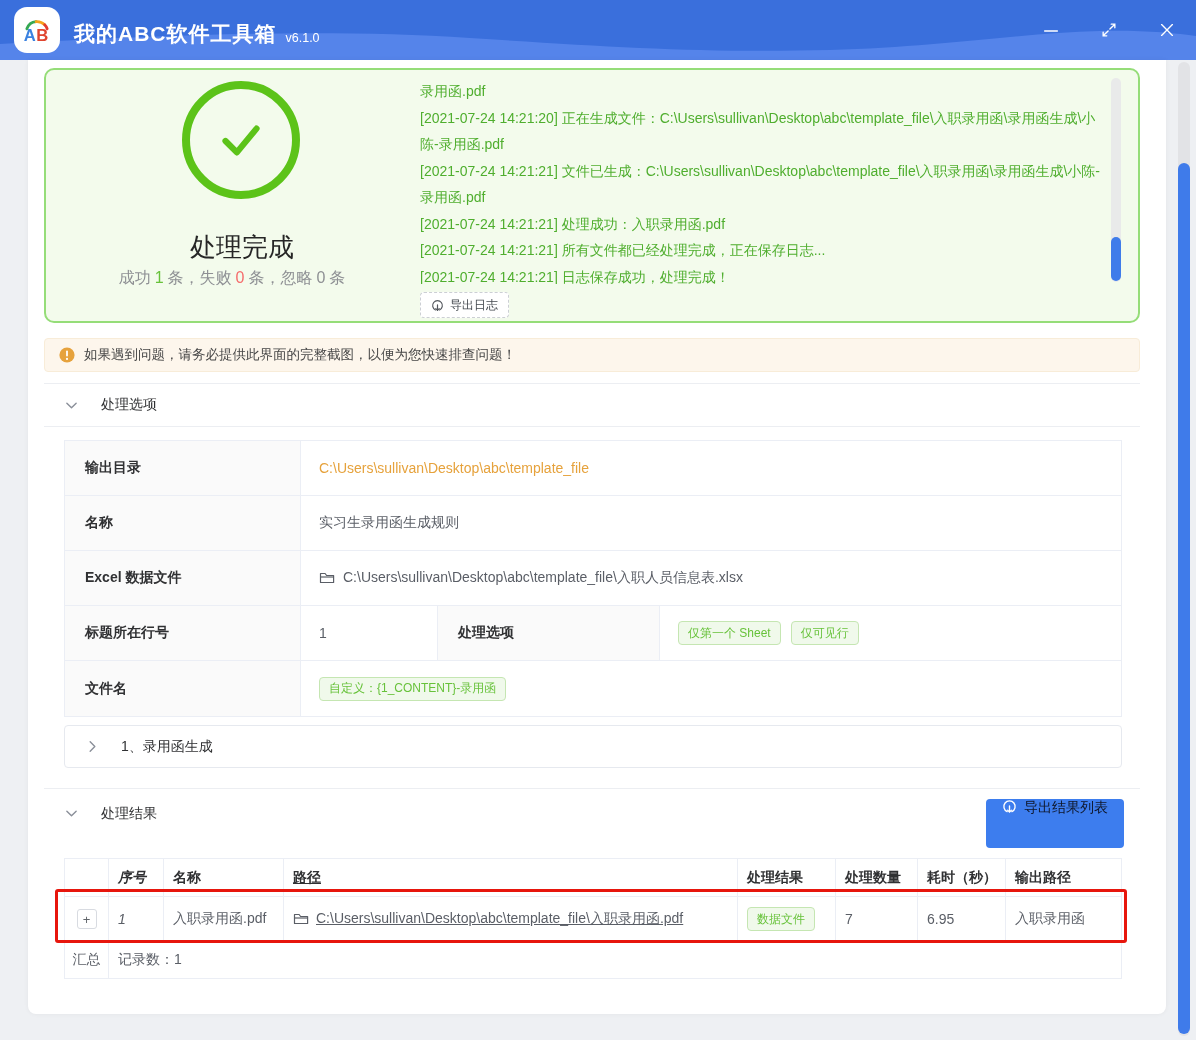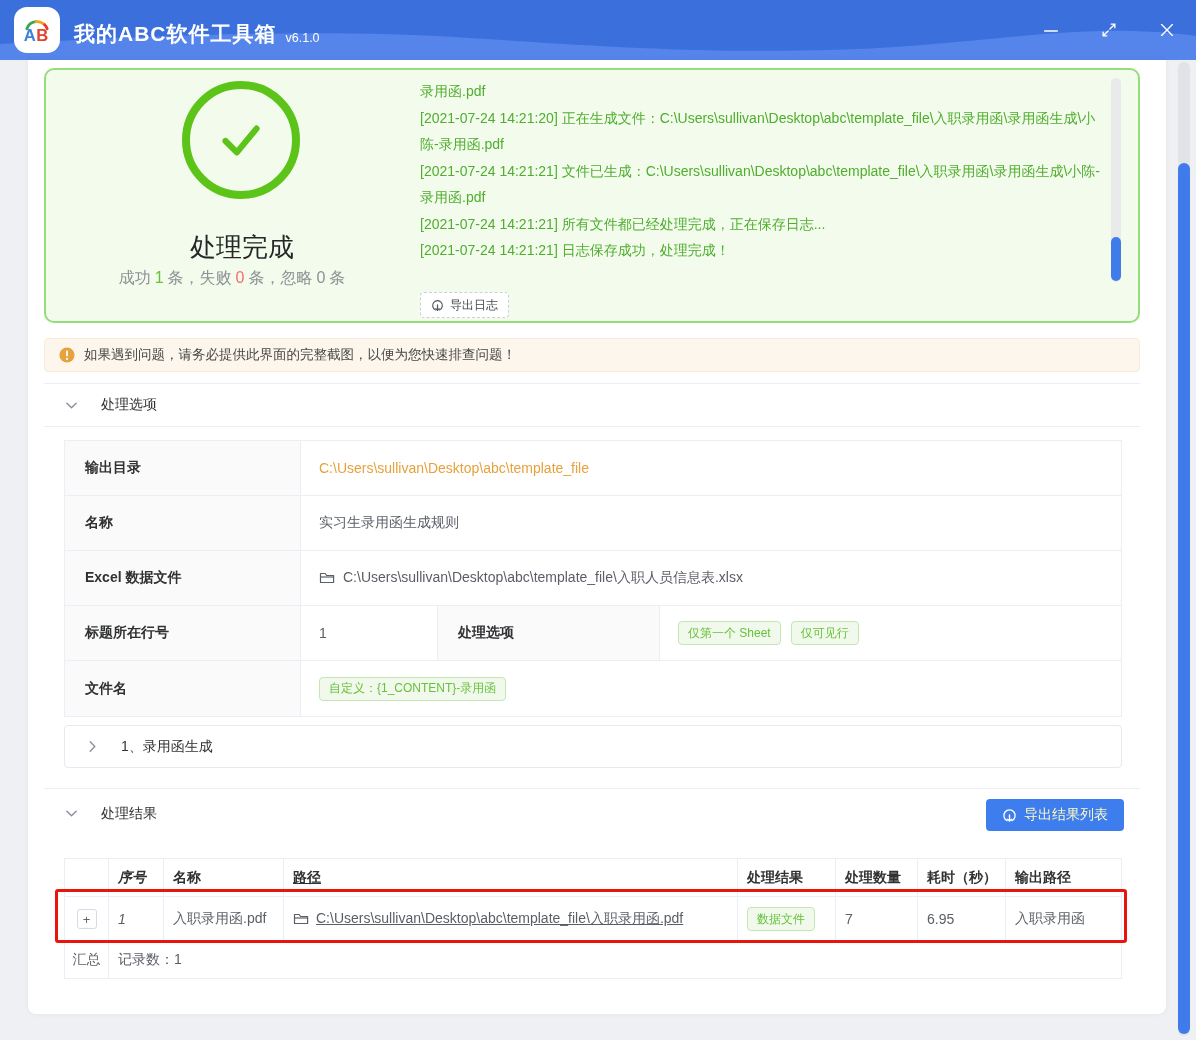--- a/index.html
+++ b/index.html
@@ -65,23 +65,23 @@
   .tag { display:inline-flex; align-items:center; height:24px; padding:0 9px; background:#f0f9eb;
          border:1px solid #c5e6b2; border-radius:4px; color:#67c23a; font-size:12px; white-space:nowrap; }
   .f-tags { gap:10px; }
 
   
   .rule-box { position:absolute; left:36px; top:665px; width:1058px; height:43px; border:1px solid #e6e9ef;
               border-radius:4px; display:flex; align-items:center; padding-left:21px; gap:22px;
               font-size:14px; color:#303133; cursor:pointer; }
 
   
-  .export-results-btn { position:absolute; left:958px; top:739px; width:138px; height:32px; background:#3d7dee;
-                        color:#fef9c3; border:none; border-radius:4px; font-size:14px; display:flex;
-                        align-items:center; justify-content:center; gap:7px; cursor:pointer; }
+  .export-results-btn { position:absolute; left:958px; top:739px; width:138px; height:49px; background:#3d7dee;
+                        color:#0f172a; border:none; border-radius:4px; font-size:14px; display:flex;
+                        justify-content:center; gap:7px; cursor:pointer; }
 
   
   .res-table { position:absolute; left:36px; top:798px; width:1058px; font-size:14px;
                border:1px solid #ebeef5; }
   .rt-row { display:flex; }
   .rt-header { height:38px; border-bottom:1px solid #ebeef5; }
   .rt-data { height:45px; border-bottom:1px solid #ebeef5; }
   .rt-summary { height:36px; }
   .rt-cell { display:flex; align-items:center; padding:0 9px; border-right:1px solid #ebeef5;
              color:#5a5e66; overflow:hidden; white-space:nowrap; gap:7px; }
@@ -157,20 +157,21 @@
       </svg>
     </div>
     <div class="sp-status">处理完成</div>
     <div class="sp-stats">
       <span>成功</span><span class="stat-green">1</span><span>条，失败</span><span class="stat-red">0</span><span>条，忽略</span><span>0</span><span>条</span>
     </div>
     <div class="log-box">
       <div>录用函.pdf</div>
       <div>[2021-07-24 14:21:20] 正在生成文件：C:\Users\sullivan\Desktop\abc\template_file\入职录用函\录用函生成\小陈-录用函.pdf</div>
       <div>[2021-07-24 14:21:21] 文件已生成：C:\Users\sullivan\Desktop\abc\template_file\入职录用函\录用函生成\小陈-录用函.pdf</div>
+      <div>[2021-07-24 14:21:21] 处理成功：入职录用函.pdf</div>
       <div>[2021-07-24 14:21:21] 所有文件都已经处理完成，正在保存日志...</div>
       <div>[2021-07-24 14:21:21] 日志保存成功，处理完成！</div>
     </div>
     <button class="export-log">
       <span class="icon">
         <svg width="13" height="13" viewBox="0 0 24 24">
           <path d="M8.2 20.2 A9 9 0 1 1 15.8 20.2" fill="none" stroke="#54585e" stroke-width="2.2" stroke-linecap="round"></path>
           <path d="M12 11 V21 M8.8 17.8 L12 21 L15.2 17.8" fill="none" stroke="#54585e" stroke-width="2.2" stroke-linecap="round" stroke-linejoin="round"></path>
         </svg>
       </span>

